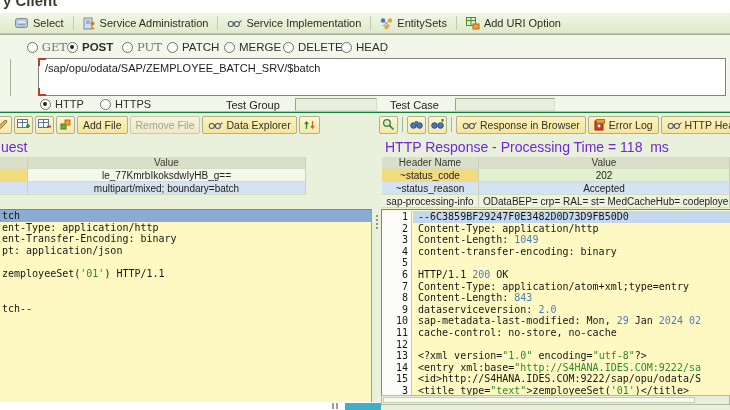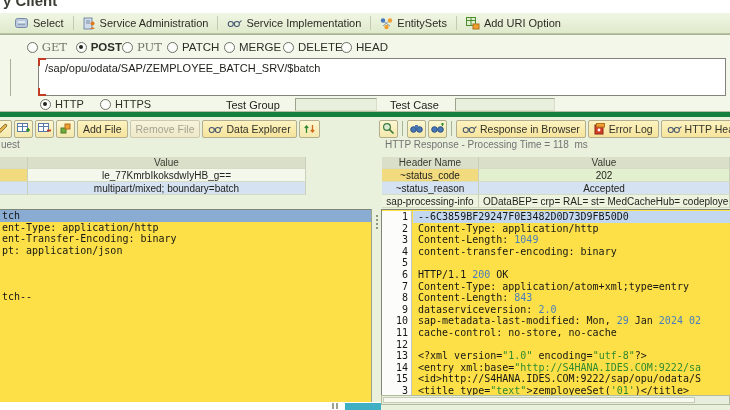--- a/index.html
+++ b/index.html
@@ -32,49 +32,49 @@
     border-left:2px solid #c23b22;border-top:2px solid #c23b22;}
   #uri-box::after{content:"";position:absolute;left:-1px;bottom:-1px;width:6px;height:6px;
     border-left:2px solid #c23b22;border-bottom:2px solid #c23b22;}
   #left-stub-line{position:absolute;left:10px;top:24px;width:1px;height:37px;background:#a8b196;}
   #protocol-row{position:absolute;left:0;top:63px;width:730px;height:15px;}
   .prot{position:absolute;display:flex;align-items:center;gap:4px;}
   .inline-label{position:absolute;font-size:11px;color:#23231e;}
   .sunken-input{position:absolute;height:13px;background:#e9efdd;border:1px solid #9aa48c;
     border-right-color:#d7dfc8;border-bottom-color:#d7dfc8;box-sizing:border-box;}
   
-  #toolbars-row{position:absolute;left:0;top:112px;width:730px;height:23px;border-top:5px solid #15803d;box-sizing:border-box;}
+  #toolbars-row{position:absolute;left:0;top:112px;width:730px;height:23px;border-top:1px solid #15803d;box-sizing:border-box;}
   .tools{position:absolute;top:2px;display:flex;align-items:center;gap:2px;height:19px;}
   #left-tools{left:-7px;}
   #right-tools{left:379px;}
   .ibtn{width:19px;height:18px;border:1px solid #b3ae8e;border-radius:2px;
     background:linear-gradient(#fdf7d2,#f4e8ac);display:flex;align-items:center;justify-content:center;box-sizing:border-box;}
   .ybtn{height:18px;border:1px solid #b3ae8e;border-radius:2px;background:linear-gradient(#fdf3c0,#f6e49c);
     display:flex;align-items:center;gap:3px;padding:0 5px;font-size:10.5px;color:#32322a;white-space:nowrap;box-sizing:border-box;}
   .ybtn.disabled{background:linear-gradient(#f7f3dd,#efe9c8);color:#a5a391;border-color:#cdc9ad;}
   .tool-sep{width:1px;height:15px;background:#aab394;margin:0 2px;}
   
-  .panel-title{position:absolute;top:139px;font-size:10px;color:#737373;white-space:pre;}
+  .panel-title{position:absolute;top:139px;font-size:14px;color:#6d28d9;white-space:pre;}
   #request-title{left:1px;}
   #response-title{left:385px;}
   
   .htable{position:absolute;top:157px;font-size:10px;color:#23231e;}
   #request-table{left:0;width:306px;}
   #response-table{left:382px;width:348px;overflow:hidden;}
   .trow{display:flex;height:13px;line-height:13px;}
   .trow.head{height:12px;line-height:12px;}
   .tcell{overflow:hidden;white-space:nowrap;padding:0 4px;box-sizing:border-box;border-right:1px solid #c9cfb8;border-bottom:1px solid #d6dcc4;text-align:center;}
   .head .tcell{background:#d9dfc8;color:#3a3a30;}
   .bg-yellow{background:#f2da7e;}
   .bg-green{background:#e2f0cf;}
   .bg-blue{background:#d5e2f2;}
   .bg-pale{background:#f3f7ec;}
   .bg-palegreen{background:#ecf3df;}
   
-  .editor{position:absolute;background:#fde047;font-family:"DejaVu Sans Mono",monospace;font-size:10px;overflow:hidden;}
+  .editor{position:absolute;background:#fef9c3;font-family:"DejaVu Sans Mono",monospace;font-size:10px;overflow:hidden;}
   #left-editor{left:0;top:209px;width:372px;height:201px;border-top:1px solid #7f877a;border-right:1px solid #9aa38c;box-sizing:border-box;}
   #right-editor{left:381px;top:209px;width:349px;height:186px;border:1px solid #7f877a;border-right:none;border-bottom:none;box-sizing:border-box;}
   .cline{height:11.6px;line-height:11.6px;white-space:pre;color:#161614;}
   #left-editor .cline{padding-left:2px;}
   #left-editor .cline.selline{background:#8aabd2;}
   #response-gutter{position:absolute;left:0;top:1px;width:30px;text-align:right;color:#6489c0;
      background:#fcfdfa;border-right:1px solid #c6c6c0;box-sizing:border-box;padding-right:3px;}
   #response-code{position:absolute;left:31px;top:1px;right:0;}
   #response-code .cline{padding-left:5px;}
   #response-code .cline.selline{background:#c3d7ee;}
@@ -161,21 +161,21 @@
         <span class="lbl">Add URI Option</span>
       </div>
     </div>
 
   <div id="config-panel">
     <div id="methods-row">
         <div class="method muted" style="width: 55px; justify-content: flex-end;">
           <span class="radio"></span>
           <span class="lbl">GET</span>
         </div>
-        <div class="method sel" style="width: 55px; justify-content: flex-end;">
+        <div class="method sel" style="width: 55px;">
           <span class="radio sel"></span>
           <span class="lbl">POST</span>
         </div>
         <div class="method muted" style="width: 45px;">
           <span class="radio"></span>
           <span class="lbl">PUT</span>
         </div>
         <div class="method" style="width: 57px;">
           <span class="radio"></span>
           <span class="lbl">PATCH</span>
@@ -366,20 +366,21 @@
         <div class="tcell bg-palegreen" style="flex: 1 1 0%;">ODataBEP= crp= RAL= st= MedCacheHub= codeployed= softstate</div>
       </div>
     </div>
 
   <div id="left-editor" class="editor">
       <div class="cline selline"><span>tch</span></div>
       <div class="cline"><span>ent-Type: application/http</span></div>
       <div class="cline"><span>ent-Transfer-Encoding: binary</span></div>
       <div class="cline"><span>pt: application/json</span></div>
       <div class="cline">&nbsp;</div>
+      <div class="cline"><span>zemployeeSet(</span><span class="c-str">'01'</span><span>) HTTP/1.1</span></div>
       <div class="cline">&nbsp;</div>
       <div class="cline">&nbsp;</div>
       <div class="cline"><span>tch--</span></div>
     </div>
 
   <div id="splitter">
     <div style="height:4px"></div>
       <div class="dot"></div>
       <div class="dot"></div>
       <div class="dot"></div>

